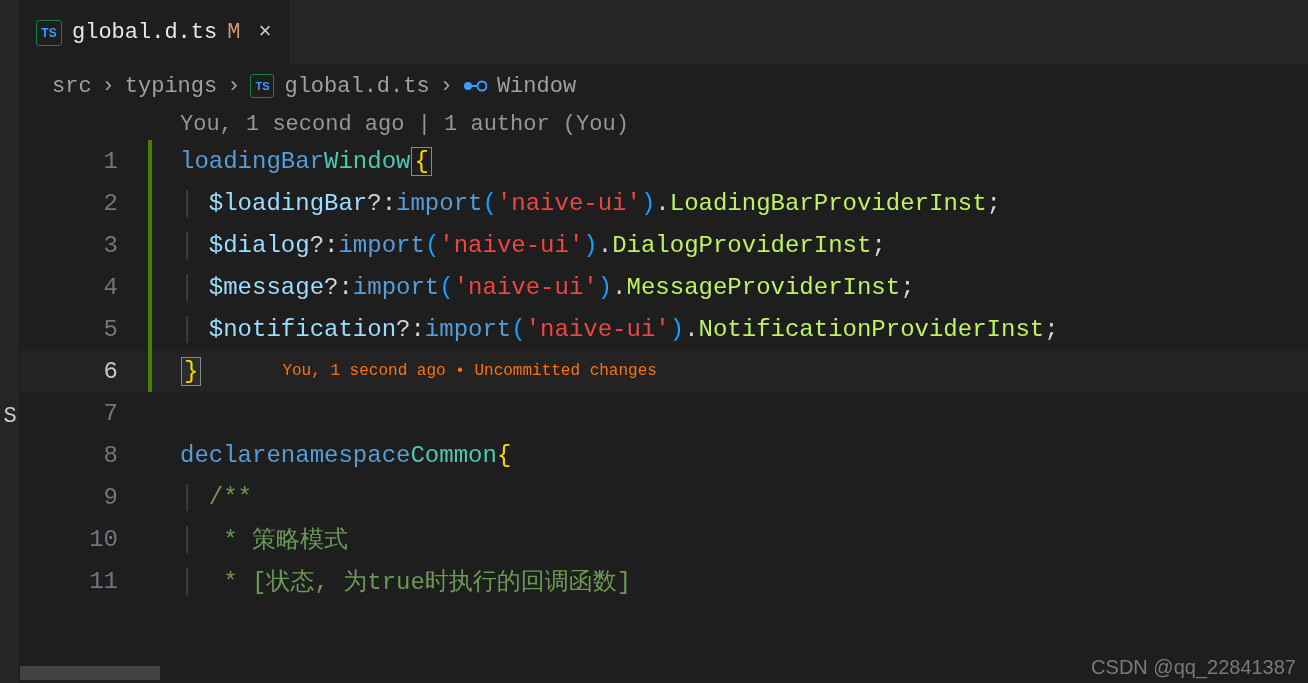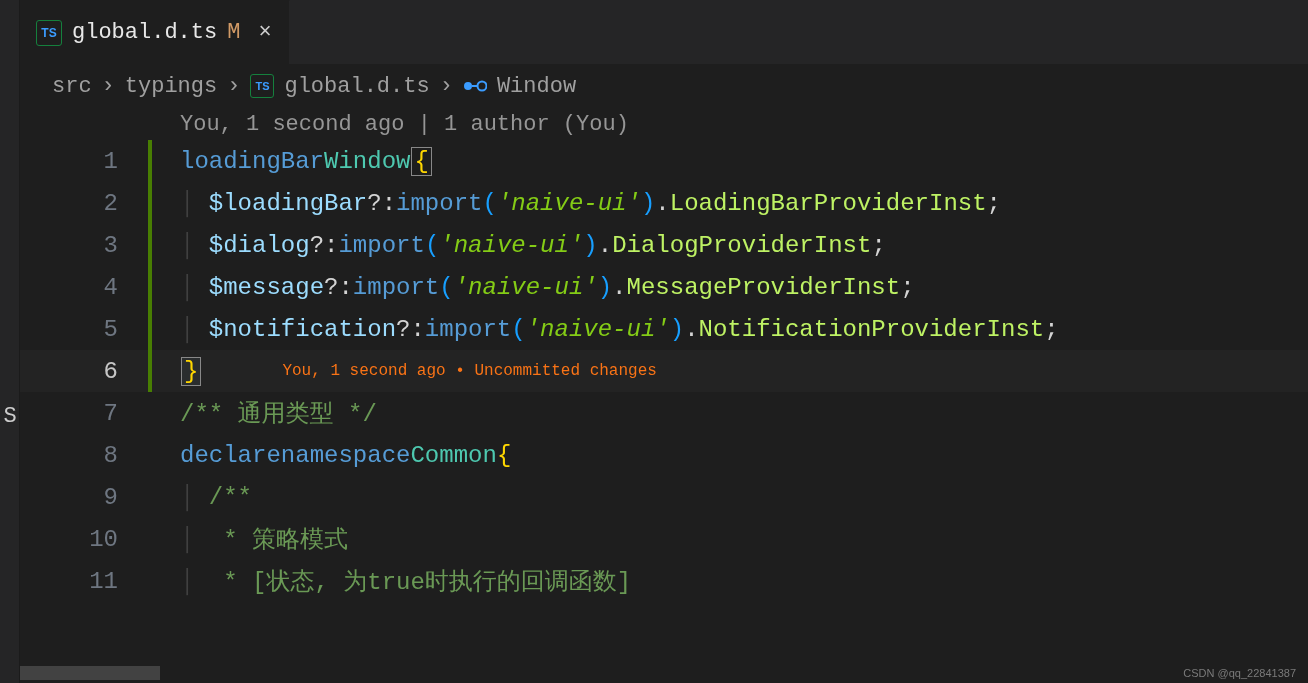--- a/index.html
+++ b/index.html
@@ -144,21 +144,21 @@
     font-size: 22px;
     color: #969696;
     margin-left: 160px;
   }
   .t-key   { color: #569cd6; }
   .t-type  { color: #4ec9b0; }
   .t-brace { color: #ffd700; }
   .t-brace-blue { color: #179fff; }
   .t-prop  { color: #9cdcfe; }
   .t-punc  { color: #d4d4d4; }
-  .t-str   { color: #84cc16; font-style: italic; }
+  .t-str   { color: #ef4444; }
   .t-comment{ color: #6a9955; }
   .t-member{ color: #bef264; }
   .box-char {
     border: 1px solid #888;
     padding: 0 2px;
     margin: 0 1px;
   }
   .cursor-highlight {
     background: #2a2d2e;
   }
@@ -190,21 +190,21 @@
     height: 14px;
     background: #424242;
     border-radius: 0;
   }
   
   .watermark {
     position: absolute;
     right: 12px;
     bottom: 4px;
     color: #7a7a7a;
-    font-size: 11px;
+    font-size: 20px;
     font-family: sans-serif;
   }
 </style>
 </head>
 <body>
 
 <div class="app">
   <div class="left-stub">
     <div class="stub-letter">S</div>
   </div>
@@ -274,21 +274,20 @@
 
     <div class="line current-row">
       <span class="gutter current">6</span>
       <span class="mod-bar green"></span>
       <span class="code"><span class="t-brace box-char cursor-highlight">}</span><span class="inline-blame">You, 1 second ago • Uncommitted changes</span></span>
     </div>
 
     <div class="line">
       <span class="gutter">7</span>
       <span class="mod-bar"></span>
-      <span class="code"><span class="t-comment">/** 通用类型 */</span></span>
     </div>
 
 
     <div class="line">
       <span class="gutter">8</span>
       <span class="mod-bar"></span>
       <span class="code"><span class="t-key">declare</span> <span class="t-key">namespace</span> <span class="t-type">Common</span> <span class="t-brace">{</span></span>
     </div>
 
     <div class="line">

